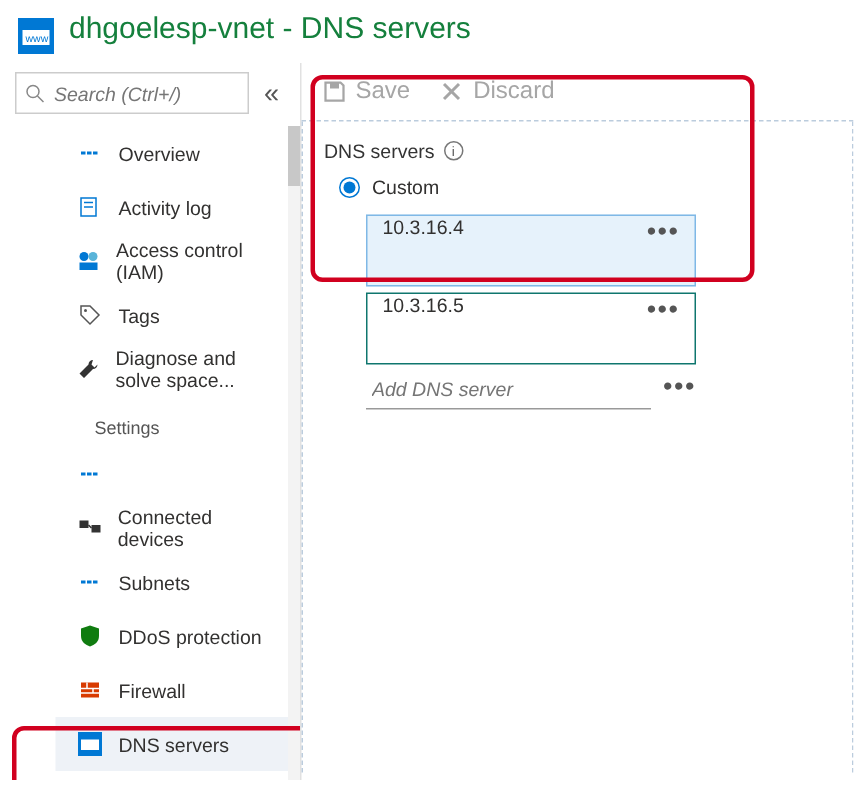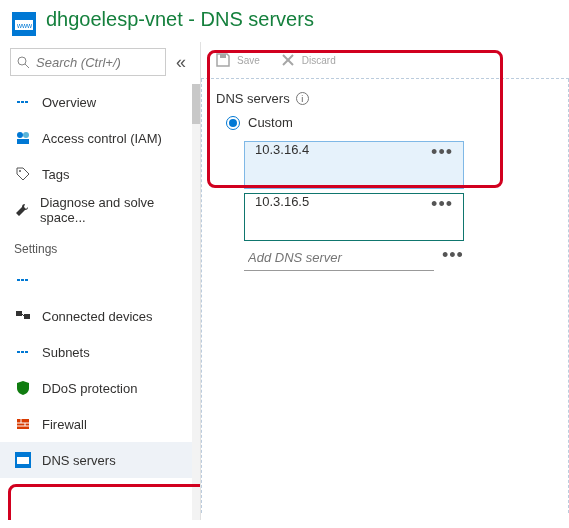--- a/index.html
+++ b/index.html
@@ -11,32 +11,32 @@
   .hdr-text .sub { font-size: 11px; color: #777; margin-top: 2px; }
 
   .body { display: flex; height: calc(100% - 50px); }
   .left { width: 201px; border-right: 1px solid #e1e1e1; display:flex; flex-direction:column; }
   .right { flex:1; position:relative; }
 
   .search-row { display:flex; align-items:center; padding: 6px 10px 8px 10px; gap:6px;}
   .search { flex:1; display:flex; align-items:center; border:1px solid #ccc; height:28px; padding:0 6px; color:#767676; font-style:italic; font-size:13px; gap:6px; }
   .collapse { width:18px; text-align:center; color:#555; font-size:18px; cursor:pointer; }
 
-  .menu { flex:1; overflow:hidden; position:relative;}
+  .menu { flex:1; overflow:hidden; position:relative;padding-left:37px;}
   .menu-scroll { position:absolute; top:0; right:0; width:8px; height:100%; background:#f3f3f3;}
   .menu-thumb { position:absolute; top:0; right:0; width:8px; height:40px; background:#c8c8c8;}
   .menu-item { display:flex; align-items:center; height:36px; padding:0 14px; gap:10px; font-size:13px; cursor:pointer; }
   .menu-item.selected { background:#eef2f7; }
   .menu-item .ico { width:18px; display:flex; align-items:center; justify-content:center;}
-  .section-label { font-size:12px; color:#555; padding:14px 14px 6px 14px; }
+  .section-label { font-size:12px; color:#555; padding:14px 14px 6px 14px;margin-left:12px; }
 
   .highlight-box { position:absolute; border:3px solid #d1001f; border-radius:8px; pointer-events:none; }
 
   .cmdbar { display:flex; align-items:center; gap:20px; padding:10px 14px; border-bottom:1px dashed #bcd; }
-  .cmd { display:flex; align-items:center; gap:6px; color:#a6a6a6; font-size:10px; }
+  .cmd { display:flex; align-items:center; gap:6px; color:#a6a6a6; font-size:16px; }
   .cmd .ico { width:16px; height:16px; display:flex; align-items:center; justify-content:center;}
 
   .panel { padding:12px 14px; border-left:1px dashed #bcd; border-right:1px dashed #bcd; height: calc(100% - 44px); }
   .panel-title { font-size:13px; color:#333; display:flex; align-items:center; gap:6px; margin-bottom:6px;}
   .info-ico { width:13px;height:13px;border:1px solid #777;border-radius:50%;font-size:9px;display:flex;align-items:center;justify-content:center;color:#555;}
 
   .radio-row { display:flex; align-items:center; gap:8px; font-size:13px; padding:3px 0 3px 10px;}
   .radio { width:14px;height:14px;border:1px solid #666;border-radius:50%;display:flex;align-items:center;justify-content:center;}
   .radio.selected::after{content:"";width:8px;height:8px;background:#0078d4;border-radius:50%;}
   .radio.selected{border-color:#0078d4;}
@@ -86,20 +86,30 @@
         <div class="menu-thumb"></div>
       </div>
 
       <div class="menu-item">
         <span class="ico">
             <svg width="16" height="16">
               <path d="M2 8h3M6 8h3M10 8h3" stroke="#0078d4" stroke-width="2"></path>
             </svg>
           </span>
         <span>Overview</span>
+      </div>
+      <div class="menu-item">
+        <span class="ico">
+            <svg width="16" height="16">
+              <rect x="2" y="2" width="10" height="12" fill="none" stroke="#0078d4"></rect>
+              <line x1="4" y1="5" x2="10" y2="5" stroke="#0078d4"></line>
+              <line x1="4" y1="8" x2="10" y2="8" stroke="#0078d4"></line>
+            </svg>
+          </span>
+        <span>Activity log</span>
       </div>
       <div class="menu-item">
         <span class="ico">
             <svg width="16" height="16">
               <circle cx="5" cy="5" r="3" fill="#0078d4"></circle>
               <circle cx="11" cy="5" r="3" fill="#59b4d9"></circle>
               <rect x="2" y="9" width="12" height="5" fill="#0078d4"></rect>
             </svg>
           </span>
         <span>Access control (IAM)</span>

